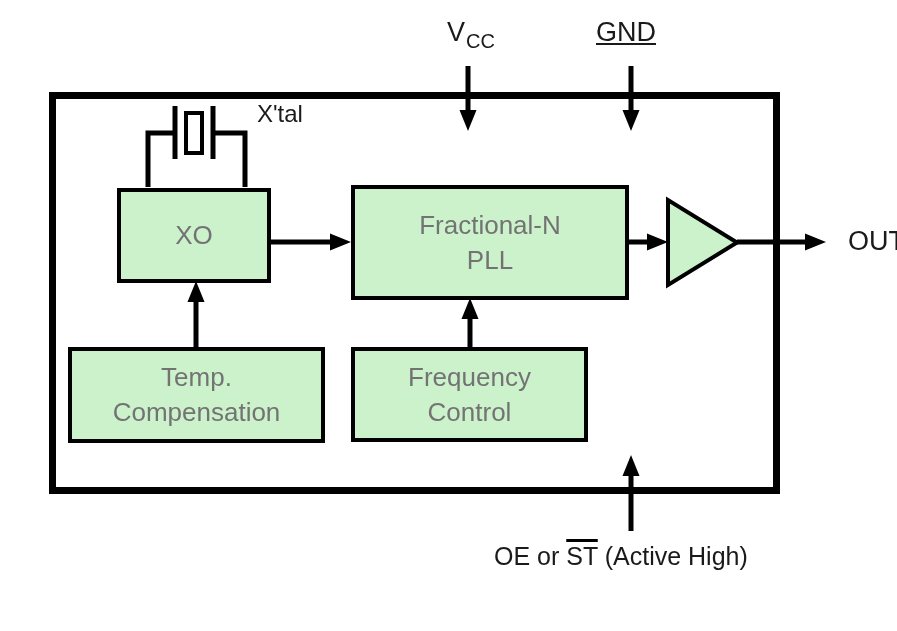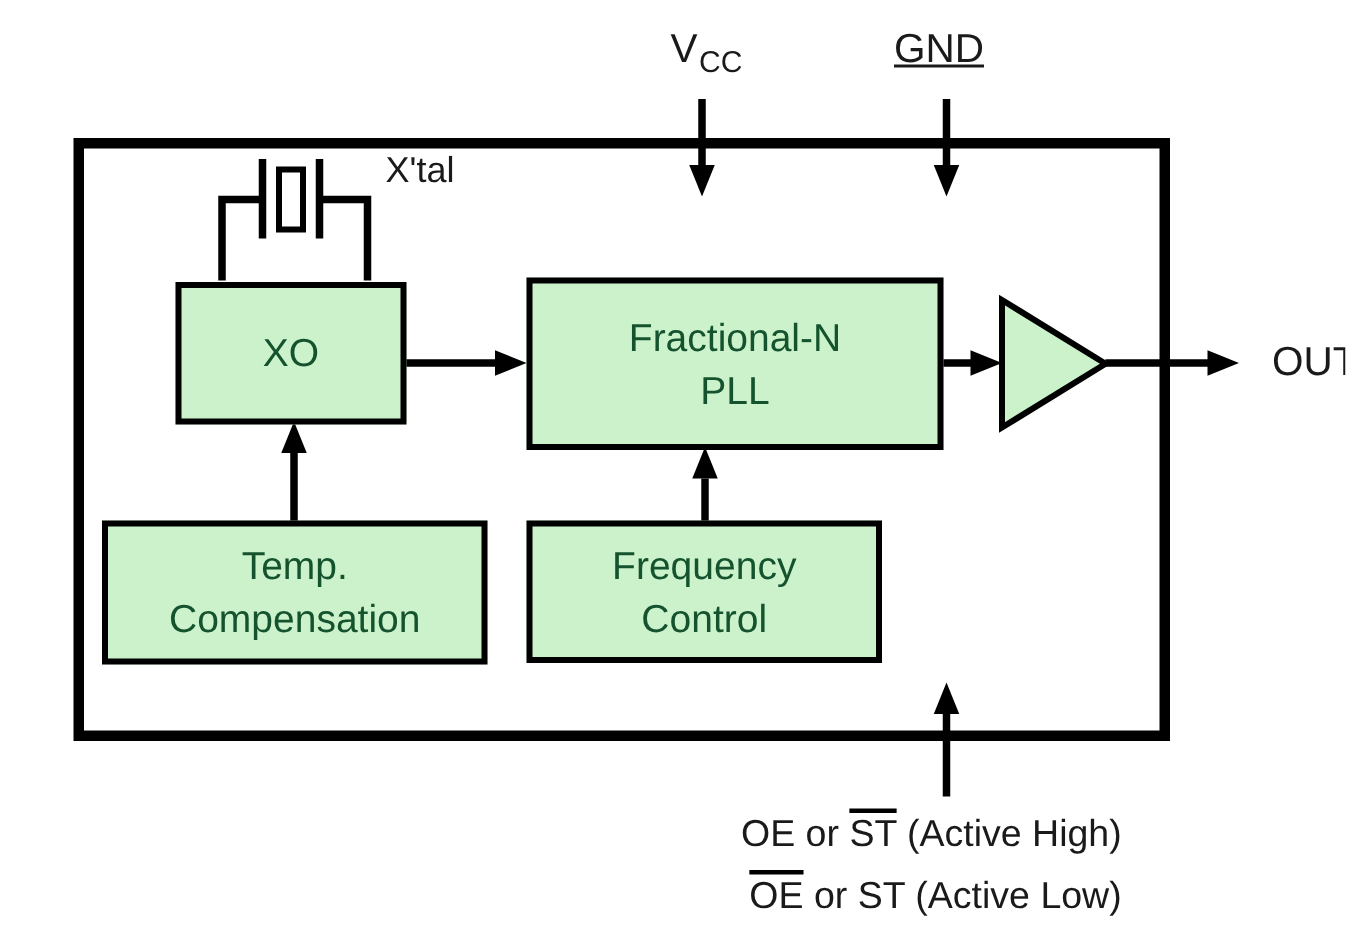--- a/index.html
+++ b/index.html
@@ -30,21 +30,21 @@
     background: #ccf2cc;
     border: 4px solid #000000;
     box-sizing: border-box;
     display: flex;
     align-items: center;
     justify-content: center;
     text-align: center;
     font-size: 26px;
     line-height: 35px;
     white-space: pre-line;
-    color: #14532d;
+    color: #737373;
   }
   .block-xo   { left: 117px; top: 188px; width: 154px; height: 95px; }
   .block-pll  { left: 351px; top: 185px; width: 278px; height: 115px; }
   .block-temp { left: 68px;  top: 347px; width: 257px; height: 96px; }
   .block-freq { left: 351px; top: 347px; width: 237px; height: 95px; }
   .pin-label {
     font-size: 27px;
     line-height: 30px;
     white-space: nowrap;
   }
@@ -153,18 +153,15 @@
   <div class="abs pin-label gnd-label">GND</div>
 
   <div class="abs xtal-label">X'tal</div>
 
   <div class="abs pin-label out-label">OUT</div>
 
   <div class="abs ctrl-labels">
     <div>
       <span>OE or </span><span class="ov">ST</span><span> (Active High)</span>
     </div>
-    <div>
-      <span></span><span class="ov">OE</span><span> or ST (Active Low)</span>
-    </div>
   </div>
 
 </div>
 
 </body></html>

